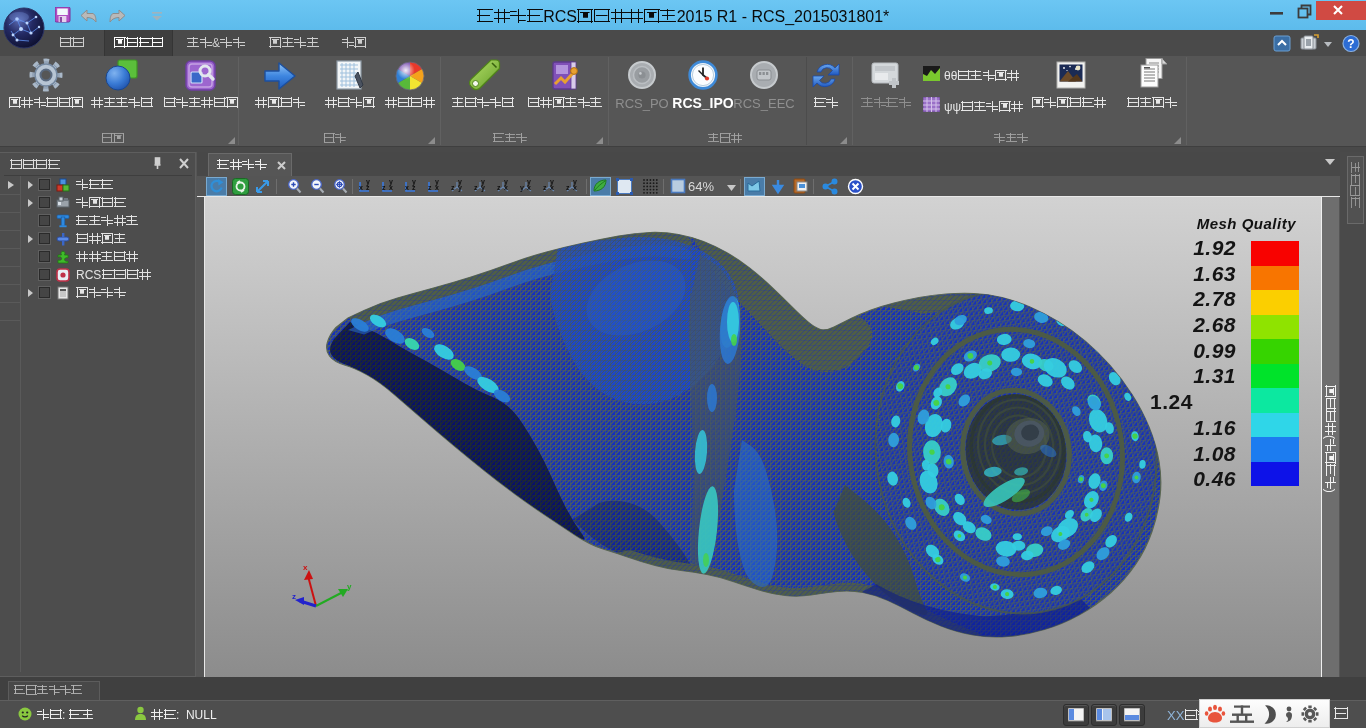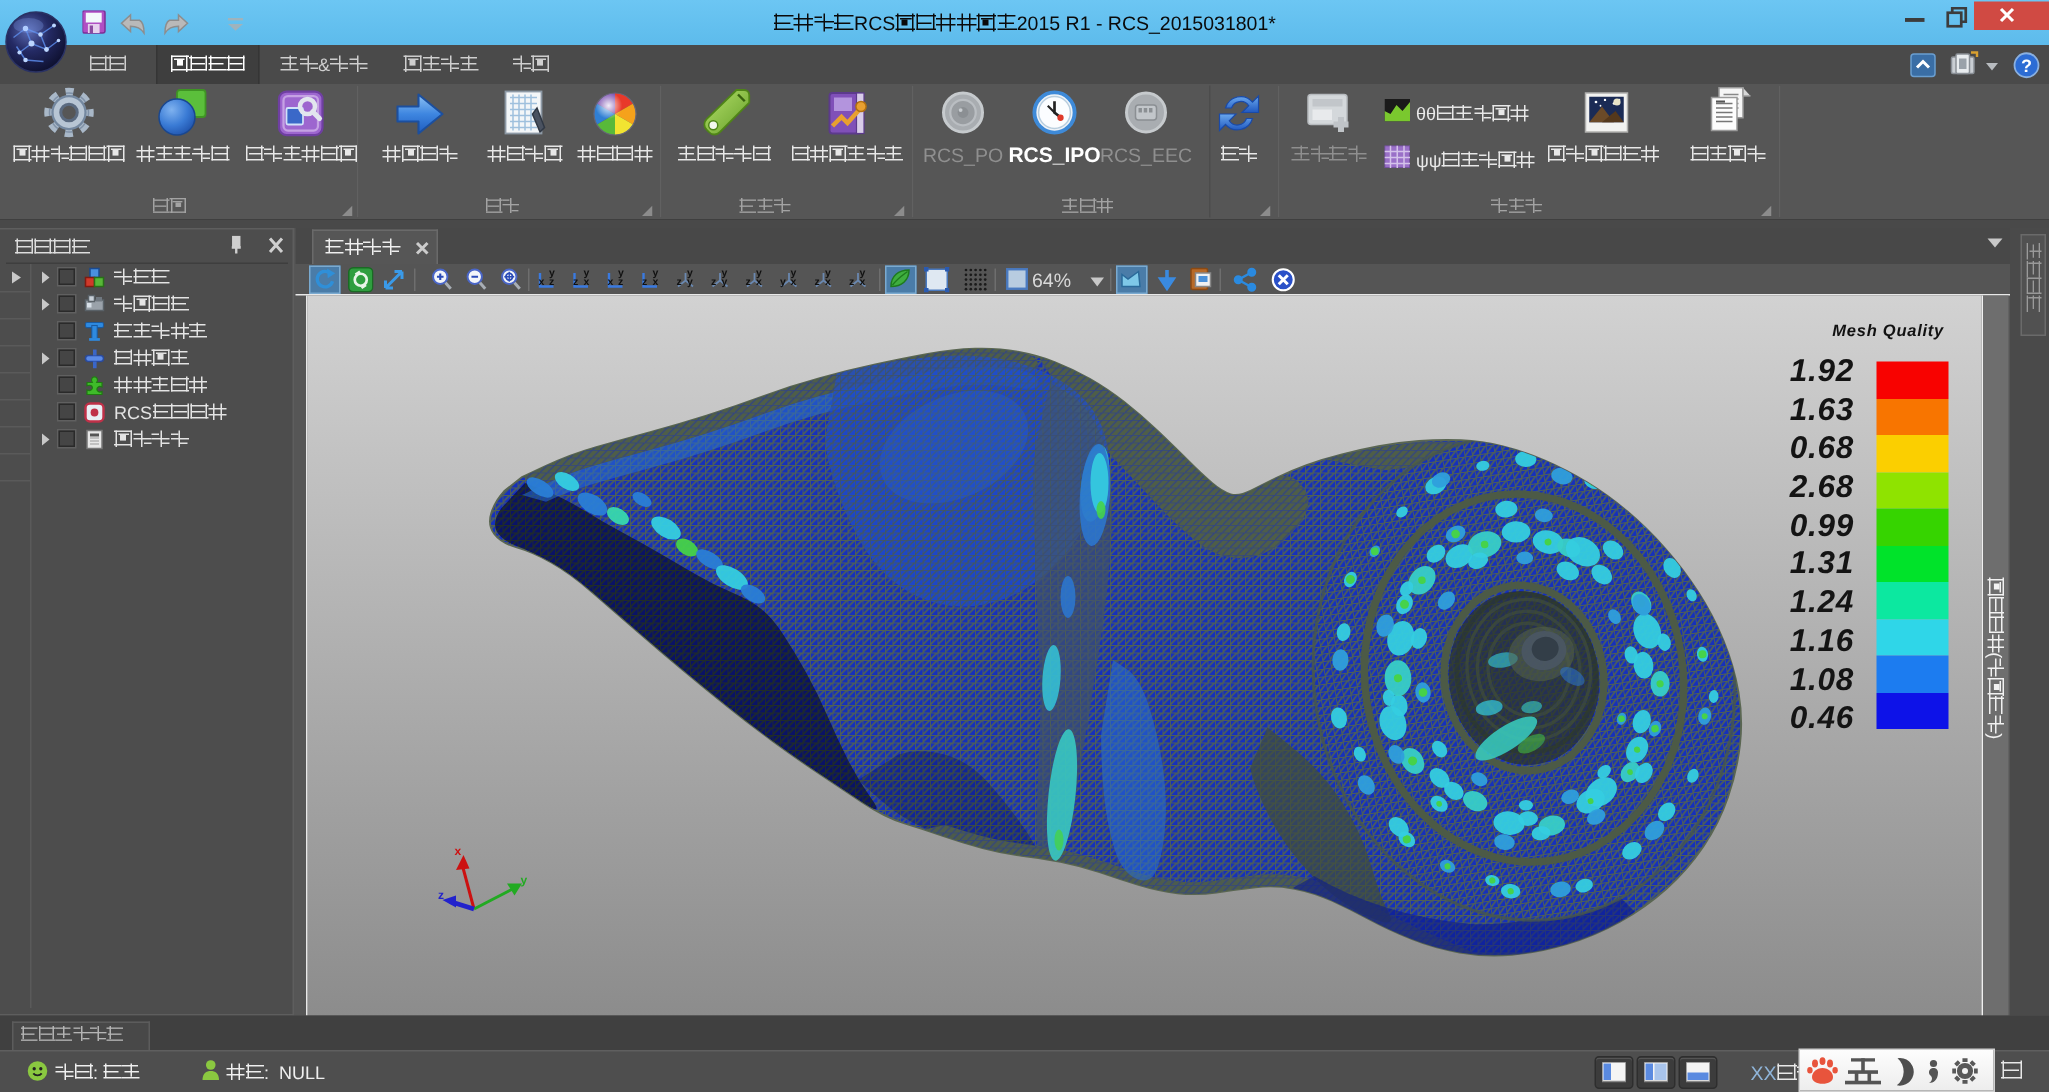--- a/index.html
+++ b/index.html
@@ -27,21 +27,21 @@
         <rect x="0" y="0" width="15" height="15" rx="1.5" fill="#b14fc4" stroke="#7c2f96"></rect>
 <rect x="2.2" y="1.5" width="10.6" height="6.5" fill="#f2f8fb"></rect>
 <rect x="3.6" y="9" width="7.8" height="6" fill="#e6d0ee"></rect>
         <rect x="4.8" y="10" width="2.2" height="5" fill="#8a4aa0"></rect>
       </g>
 <path d="M38 6.5 L32 6.5 L32 3 L26 8.5 L32 14 L32 10.5 C36 10.5 39 12 41 15 C41 10 40 7.5 38 6.5 Z" fill="#b9b9b9" stroke="#8d8d8d" stroke-width="1"></path>
 <path d="M58 6.5 L64 6.5 L64 3 L70 8.5 L64 14 L64 10.5 C60 10.5 57 12 55 15 C55 10 56 7.5 58 6.5 Z" fill="#b9b9b9" stroke="#8d8d8d" stroke-width="1"></path>
 <rect x="97" y="5" width="10" height="1.6" fill="#9fb3bd"></rect>
 <path d="M97 9 L107 9 L102 13.5 Z" fill="#9fb3bd"></path>
 </svg>
-    <div class="ab" style="left:0;top:8px;width:1366px;text-align:center;font-size:13px;color:#0a0a0a"><i class="k k3"></i><i class="k k4"></i><i class="k k2"></i><i class="k k3"></i>RCS<i class="k k5"></i><i class="k k1"></i><i class="k k4"></i><i class="k k4"></i><i class="k k5"></i><i class="k k0"></i>2015 R1 - RCS_2015031801*</div>
+    <div class="ab" style="left:0;top:8px;width:1366px;text-align:center;font-size:16px;color:#0a0a0a"><i class="k k3"></i><i class="k k4"></i><i class="k k2"></i><i class="k k3"></i>RCS<i class="k k5"></i><i class="k k1"></i><i class="k k4"></i><i class="k k4"></i><i class="k k5"></i><i class="k k0"></i>2015 R1 - RCS_2015031801*</div>
     <div class="ab" style="left:1316px;top:1px;width:50px;height:19px;background:#d04a43"></div>
     <svg class="ab" style="left:1262px;top:0" width="104" height="22" viewBox="0 0 104 22">
 <rect x="8" y="12" width="13" height="2.6" fill="#3c3c3c"></rect>
 <g stroke="#3c3c3c" stroke-width="1.8" fill="none">
 <rect x="36.5" y="8.5" width="9" height="9"></rect>
         <path d="M39.5 8.5 V5.5 H48.5 V14.5 H45.5"></path>
       </g>
 <path d="M72 6 L80 14 M80 6 L72 14" stroke="#fff" stroke-width="2.1"></path>
 </svg>
   </div>
@@ -767,28 +767,28 @@
       <path d="M309 570 L304 580 L313 579 Z" fill="#cc1111" stroke="none"></path>
 <path d="M316 606 L343 592" stroke="#22aa22"></path>
       <path d="M348 589 L338 589 L343 597 Z" fill="#22aa22" stroke="none"></path>
 <path d="M316 606 L300 601" stroke="#2222cc" stroke-width="3"></path>
       <path d="M295 600 L304 597 L304 605 Z" fill="#2222cc" stroke="none"></path>
 </g>
 <text x="303" y="570" font-size="8" fill="#cc1111" font-family="Liberation Sans" font-weight="bold">x</text>
 <text x="347" y="589" font-size="8" fill="#22aa22" font-family="Liberation Sans" font-weight="bold">y</text>
 <text x="292" y="599" font-size="8" fill="#2222cc" font-family="Liberation Sans" font-weight="bold">z</text>
   </svg>
-<div class="ab" style="left:1150px;top:215px;width:146px;text-align:right;font-size:11px;font-weight:bold;font-style:italic;color:#111;letter-spacing:0.5px">Mesh Quality</div>
+<div class="ab" style="left:1150px;top:215px;width:146px;text-align:right;font-size:15px;font-weight:bold;font-style:italic;color:#111;letter-spacing:0.5px">Mesh Quality</div>
 <div class="ab" style="left:1150px;top:236px;width:86px;text-align:right;font-size:21px;font-weight:bold;font-style:italic;color:#141414;letter-spacing:0.5px">1.92</div>
 <div class="ab" style="left:1150px;top:262px;width:86px;text-align:right;font-size:21px;font-weight:bold;font-style:italic;color:#141414;letter-spacing:0.5px">1.63</div>
-<div class="ab" style="left:1150px;top:287px;width:86px;text-align:right;font-size:21px;font-weight:bold;font-style:italic;color:#141414;letter-spacing:0.5px">0.68</div>
+<div class="ab" style="left:1150px;top:287px;width:86px;text-align:right;font-size:21px;font-weight:bold;font-style:italic;color:#141414;letter-spacing:0.5px">2.78</div>
 <div class="ab" style="left:1150px;top:313px;width:86px;text-align:right;font-size:21px;font-weight:bold;font-style:italic;color:#141414;letter-spacing:0.5px">2.68</div>
 <div class="ab" style="left:1150px;top:339px;width:86px;text-align:right;font-size:21px;font-weight:bold;font-style:italic;color:#141414;letter-spacing:0.5px">0.99</div>
 <div class="ab" style="left:1150px;top:364px;width:86px;text-align:right;font-size:21px;font-weight:bold;font-style:italic;color:#141414;letter-spacing:0.5px">1.31</div>
-<div class="ab" style="left:1150px;top:390px;width:86px;text-align:right;font-size:21px;font-weight:bold;font-style:italic;color:#141414;letter-spacing:0.5px">1.24</div>
+<div class="ab" style="left:1150px;top:390px;width:86px;font-size:21px;font-weight:bold;color:#141414;letter-spacing:0.5px">1.24</div>
 <div class="ab" style="left:1150px;top:416px;width:86px;text-align:right;font-size:21px;font-weight:bold;font-style:italic;color:#141414;letter-spacing:0.5px">1.16</div>
 <div class="ab" style="left:1150px;top:442px;width:86px;text-align:right;font-size:21px;font-weight:bold;font-style:italic;color:#141414;letter-spacing:0.5px">1.08</div>
 <div class="ab" style="left:1150px;top:467px;width:86px;text-align:right;font-size:21px;font-weight:bold;font-style:italic;color:#141414;letter-spacing:0.5px">0.46</div>
 <div class="ab" style="left:1251px;top:241.0px;width:48px;height:24.5px;background:#f80200"></div>
 <div class="ab" style="left:1251px;top:265.5px;width:48px;height:24.5px;background:#f87500"></div>
 <div class="ab" style="left:1251px;top:290.0px;width:48px;height:24.5px;background:#fbcf00"></div>
 <div class="ab" style="left:1251px;top:314.5px;width:48px;height:24.5px;background:#8fe300"></div>
 <div class="ab" style="left:1251px;top:339.0px;width:48px;height:24.5px;background:#36d400"></div>
 <div class="ab" style="left:1251px;top:363.5px;width:48px;height:24.5px;background:#00e32a"></div>
 <div class="ab" style="left:1251px;top:388.0px;width:48px;height:24.5px;background:#0ce8a0"></div>

